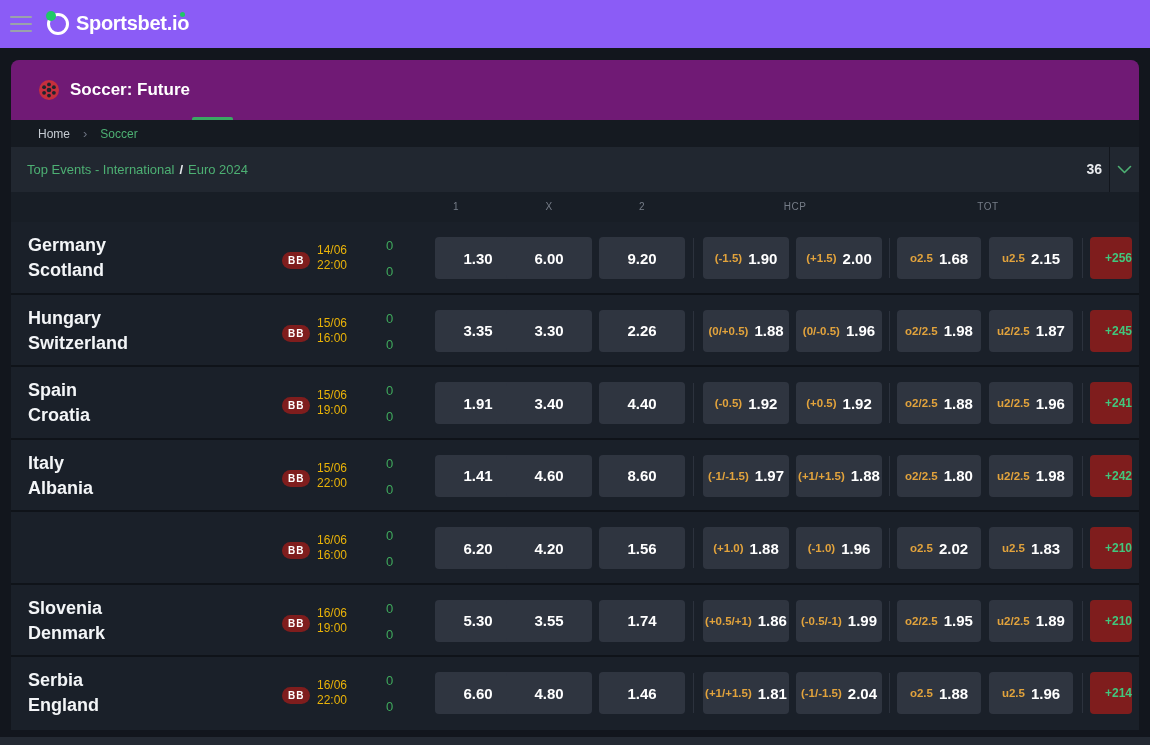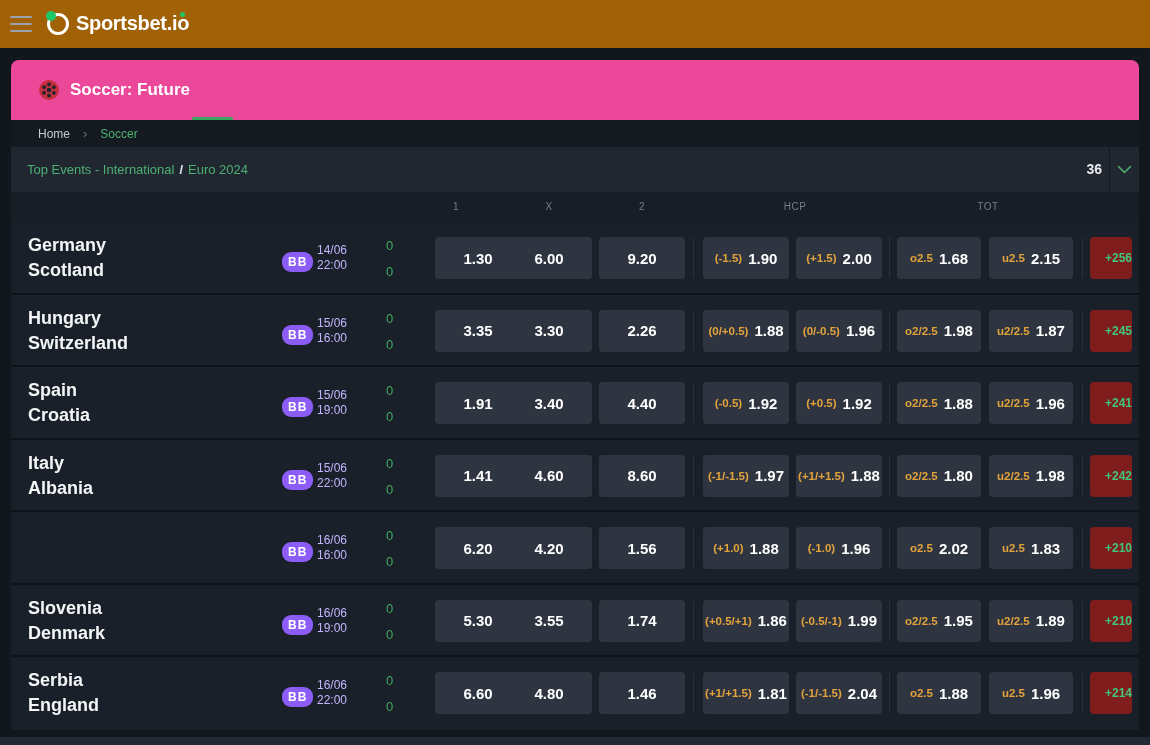--- a/index.html
+++ b/index.html
@@ -5,34 +5,34 @@
   * { margin:0; padding:0; box-sizing:border-box; }
   html,body { width:1150px; height:745px; overflow:hidden; }
   body {
     background:#12161d;
     font-family:"Liberation Sans","DejaVu Sans",sans-serif;
     position:relative;
     color:#f3f5f7;
   }
 
   
-  .topbar { position:absolute; top:0; left:0; width:1150px; height:48px; background:#a16207; }
+  .topbar { position:absolute; top:0; left:0; width:1150px; height:48px; background:#8b5cf6; }
   .hamburger { position:absolute; left:10px; top:16px; width:22px; height:16px; display:flex; flex-direction:column; justify-content:space-between; cursor:pointer; background:none; border:none; }
   .hamburger span { display:block; height:2px; width:100%; background:#9aa2ab; border-radius:1px; }
   .brand { position:absolute; left:47px; top:12px; display:flex; align-items:center; gap:7px; cursor:pointer; }
   .logo-mark { position:relative; width:22px; height:22px; }
   .logo-ring { position:absolute; left:0; top:0; width:22px; height:22px; border:3px solid #ffffff; border-radius:50%; }
   .logo-dot { position:absolute; left:-1px; top:-2px; width:10px; height:10px; background:#1ec866; border-radius:50%; }
   .brand-text { position:relative; font-size:20px; font-weight:700; color:#ffffff; letter-spacing:-0.3px; }
   .brand-idot { position:absolute; left:104px; top:0px; width:5px; height:5px; background:#1ec866; border-radius:50%; }
 
   
   .panel { position:absolute; left:11px; top:60px; width:1128px; height:670px; background:#1a2029; border-radius:8px 8px 0 0; overflow:hidden; }
 
-  .title-section { position:relative; height:60px; background:#ec4899; }
+  .title-section { position:relative; height:60px; background:#701a75; }
   .sport-icon { position:absolute; left:27px; top:19px; width:22px; height:22px; }
   .page-title { position:absolute; left:59px; top:20px; font-size:17px; font-weight:700; color:#ffffff; }
   .tab-underline { position:absolute; left:181px; bottom:0; width:41px; height:3px; background:#3aa863; border-radius:2px 2px 0 0; }
 
   .breadcrumb { position:relative; height:27px; background:#151a21; display:flex; align-items:center; padding-left:27px; gap:13px; font-size:12px; }
   .crumb-home { color:#c6ccd3; cursor:pointer; }
   .crumb-sep { color:#6b7280; font-size:13px; }
   .crumb-current { color:#4db073; cursor:pointer; }
 
   .filter-bar { position:relative; height:45px; background:#212730; display:flex; align-items:center; padding-left:16px; font-size:13px; }
@@ -46,22 +46,22 @@
   .col-headers span { position:absolute; top:9px; transform:translateX(-50%); font-size:10px; color:#767d88; letter-spacing:0.5px; }
   .ch-1 { left:445px; } .ch-x { left:538px; } .ch-2 { left:631px; } .ch-hcp { left:784px; } .ch-tot { left:977px; }
 
   
   .rows {}
   .row { position:relative; height:72.5px; background:#1a2029; }
   .row:not(:last-child) { border-bottom:2px solid #0f1319; }
 
   .teams { position:absolute; left:17px; top:11px; }
   .team { height:25px; line-height:25px; font-size:18px; font-weight:700; color:#f3f5f7; cursor:pointer; }
-  .bb-badge { position:absolute; left:271px; top:30px; background:#8b5cf6; color:#ffffff; font-size:12px; font-weight:700; letter-spacing:1px; padding:3px 6px; border-radius:9px; }
-  .datetime { position:absolute; left:306px; top:21px; font-size:12px; color:#c4b5fd; line-height:15px; }
+  .bb-badge { position:absolute; left:271px; top:30px; background:#7f1d1d; color:#ffffff; font-size:10px; font-weight:700; letter-spacing:1px; padding:3px 6px; border-radius:9px; }
+  .datetime { position:absolute; left:306px; top:21px; font-size:12px; color:#eab308; line-height:15px; }
   .scores { position:absolute; left:375px; top:11px; }
   .score { height:26px; line-height:26px; font-size:13px; color:#3fa85c; }
 
   .odds-btn { position:absolute; top:15px; height:42px; background:#2f3540; border:none; border-radius:4px; cursor:pointer; display:flex; align-items:center; justify-content:center; gap:6px; font-family:inherit; }
   .odds-btn .val { font-size:15px; font-weight:700; color:#ffffff; }
   .odds-btn .lbl { font-size:11.5px; font-weight:700; color:#e2a33c; }
   .pos-1 { left:402px; width:86px;margin-left:22px; }
   .pos-x { left:495px; width:86px; }
   .pos-2 { left:588px; width:86px; }
   .pos-hcp1 { left:692px; width:86px; }

